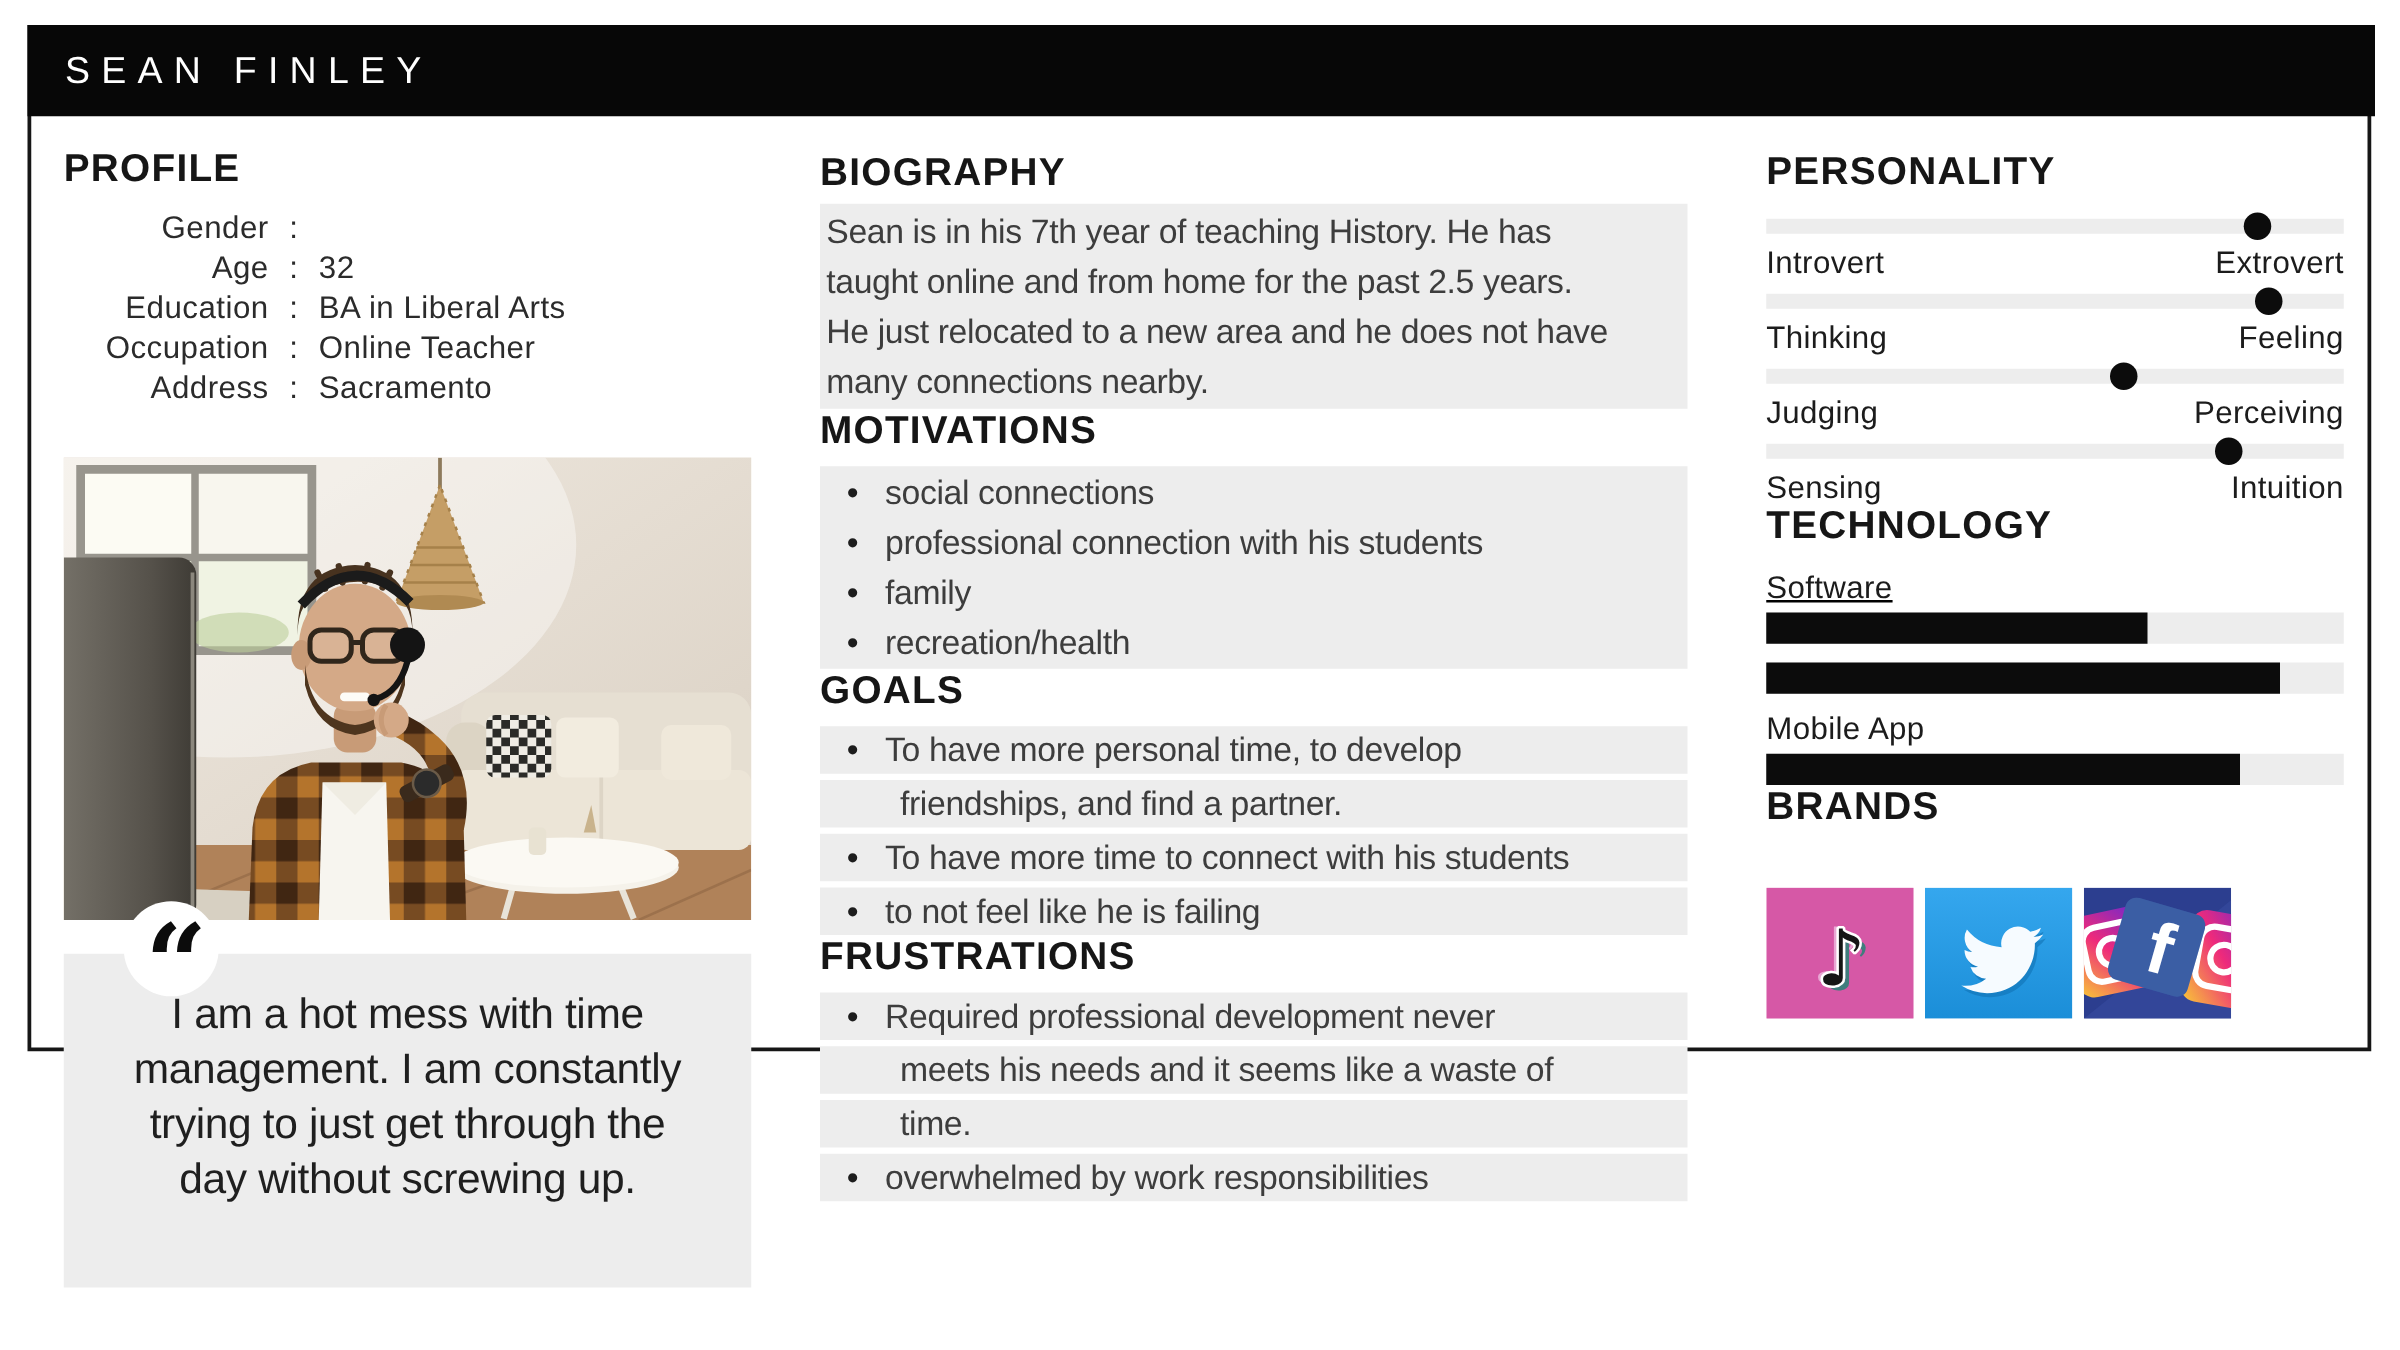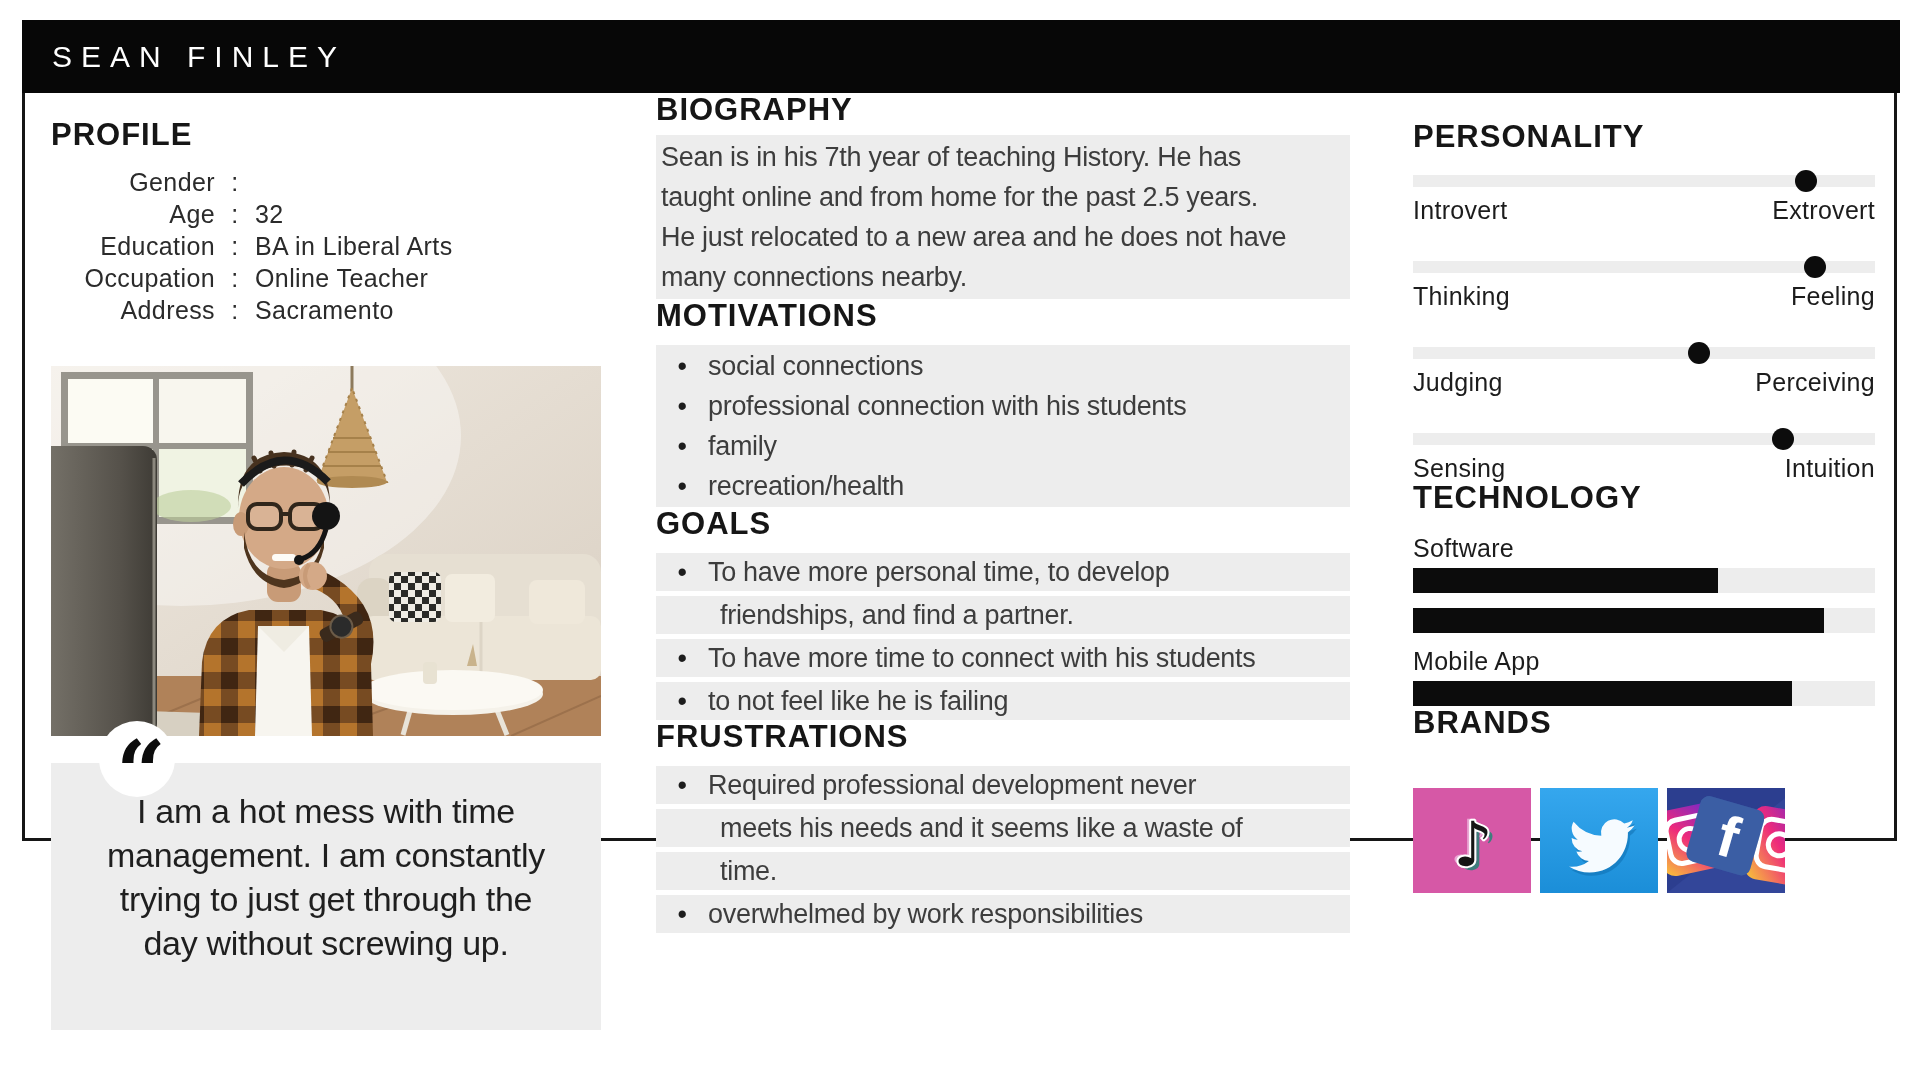--- a/index.html
+++ b/index.html
@@ -34,31 +34,31 @@
   .li-row{display:flex;font-size:27px;line-height:40px;color:#3d3d3d;letter-spacing:-0.3px;}
   .li-bullet{width:52px;text-align:center;color:#1d1d1d;}
   .g-head{margin-top:21px;}
   .f-head{margin-top:36px;}
   .strips{margin-top:12px;}
   .strip{background:#ededed;height:38px;margin-bottom:5px;display:flex;align-items:center;font-size:27px;color:#3d3d3d;letter-spacing:-0.3px;}
   .strip:last-child{margin-bottom:0;}
   .strip .li-bullet{width:52px;}
   .strip.cont .li-text{padding-left:64px;}
   
-  .scale{margin-top:38px;}
+  .scale{margin-top:12px;}
   .scale:first-of-type{margin-top:21px;}
   .track{position:relative;height:12px;background:#ededed;}
   .dot{position:absolute;top:50%;width:22px;height:22px;border-radius:50%;background:#0c0c0c;transform:translate(-50%,-50%);}
   .scale-labels{display:flex;justify-content:space-between;margin-top:11px;font-size:25px;line-height:25px;color:#1c1c1c;letter-spacing:.3px;}
   
   .tech-head{margin-top:57px;}
   .tgroup .tlabel{font-size:25px;line-height:25px;color:#1c1c1c;letter-spacing:.3px;}
   .tbar{margin-top:7px;height:25px;background:#ededed;position:relative;}
   .tfill{position:absolute;left:0;top:0;height:100%;background:#0c0c0c;}
-  .tg1{margin-top:21px;} .tg2{margin-top:15px;} .tg3{margin-top:16px;}
+  .tg1{margin-top:21px;text-decoration:underline;} .tg2{margin-top:15px;} .tg3{margin-top:16px;}
   
   .brands-head{margin-top:51px;}
   .tiles{margin-top:48px;display:flex;gap:9px;}
   .tile{width:118px;height:105px;overflow:hidden;}
   .tile svg{display:block;}
 </style>
 </head>
 <body>
 
 <div class="frame">
@@ -212,21 +212,21 @@
       <div class="quote-text">
           <div>I am a hot mess with time</div>
           <div>management. I am constantly</div>
           <div>trying to just get through the</div>
           <div>day without screwing up.</div>
         </div>
     </div>
   </div>
 
   <div class="col col2">
-    <h2 class="sec" style="">BIOGRAPHY</h2>
+    <h2 class="sec" style="margin-top:28px;">BIOGRAPHY</h2>
     <div class="block bio">
         <div class="body-line">Sean is in his 7th year of teaching History. He has</div>
         <div class="body-line">taught online and from home for the past 2.5 years.</div>
         <div class="body-line">He just relocated to a new area and he does not have</div>
         <div class="body-line">many connections nearby.</div>
       </div>
 
     <h2 class="sec m-head">MOTIVATIONS</h2>
     <div class="block m-block">
         <div class="li-row">

